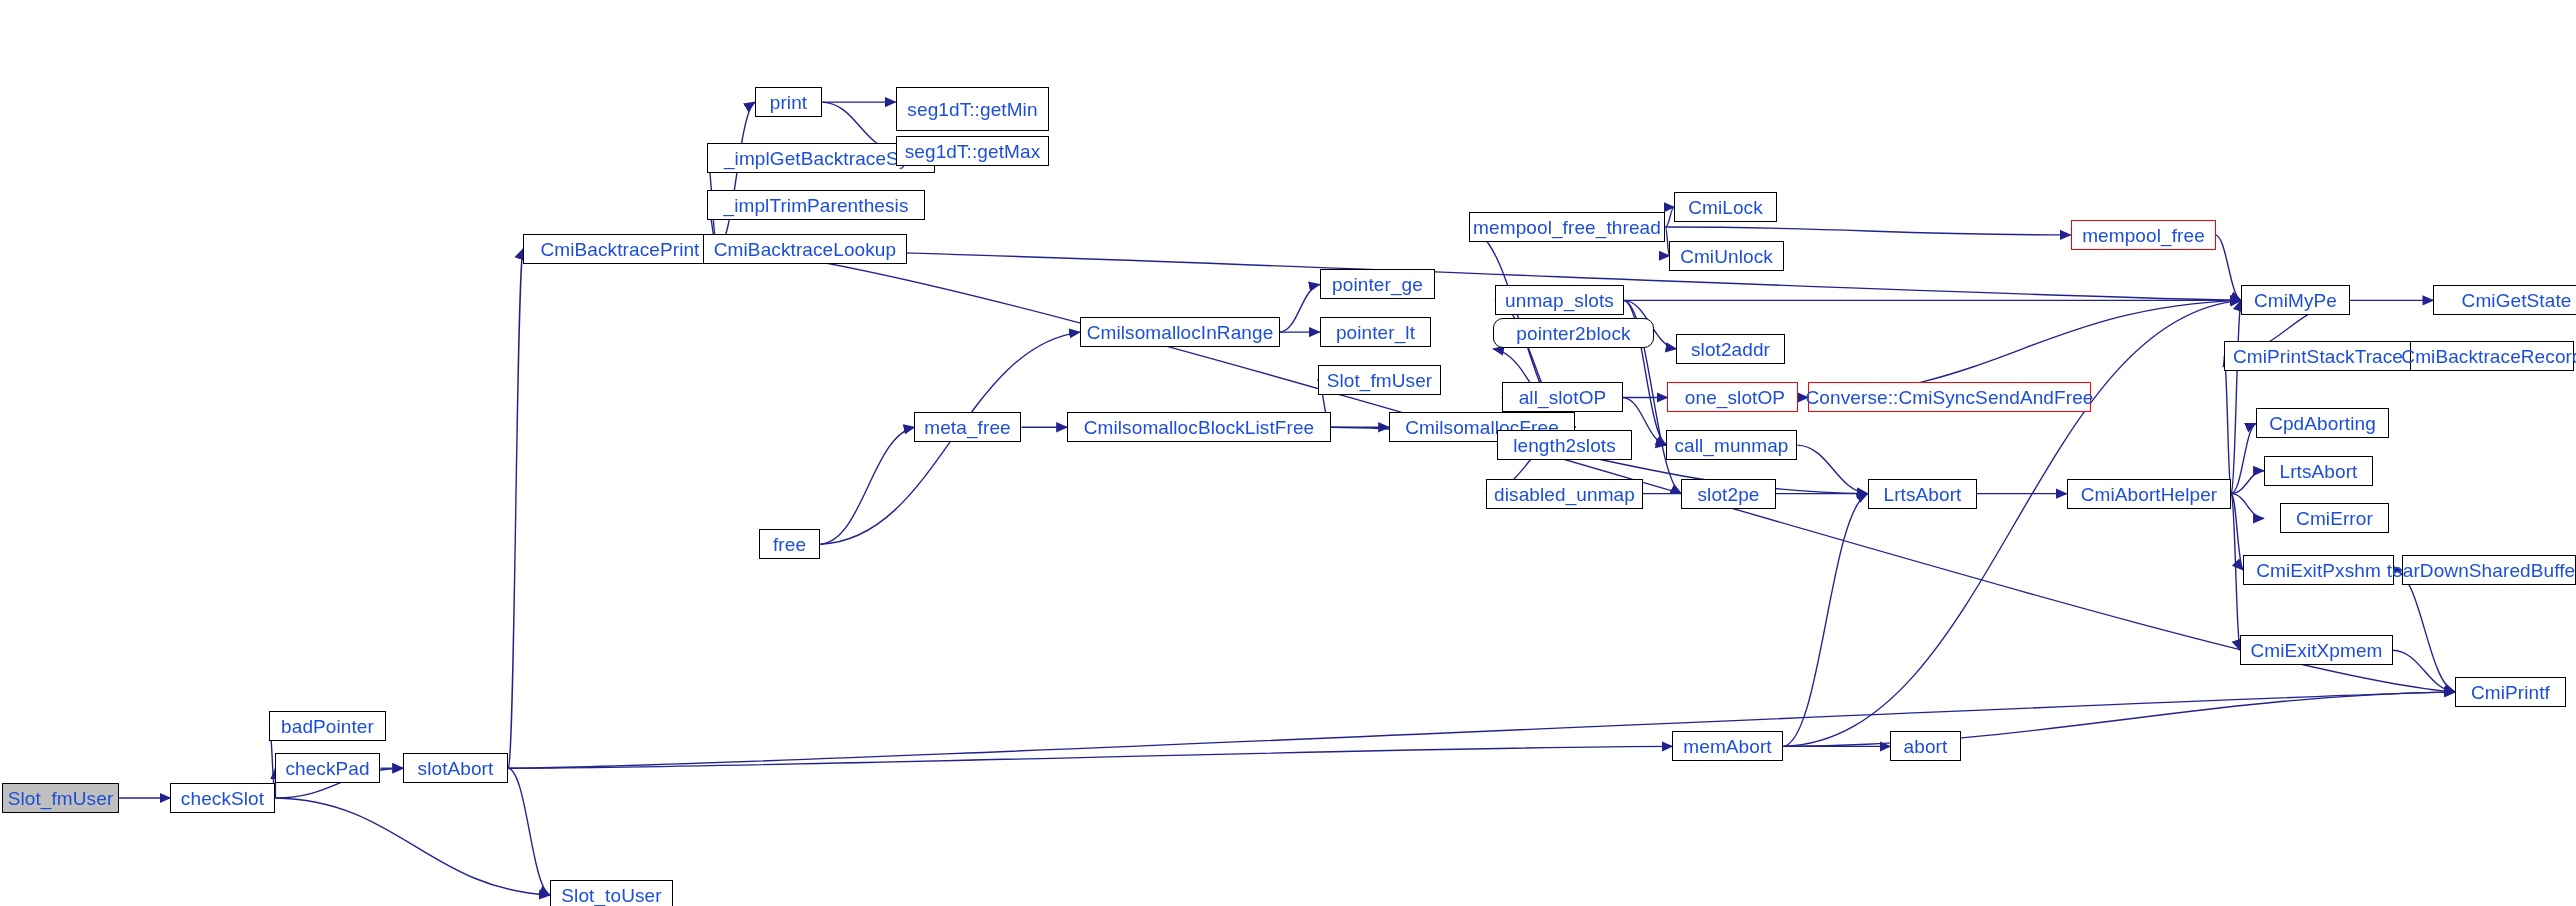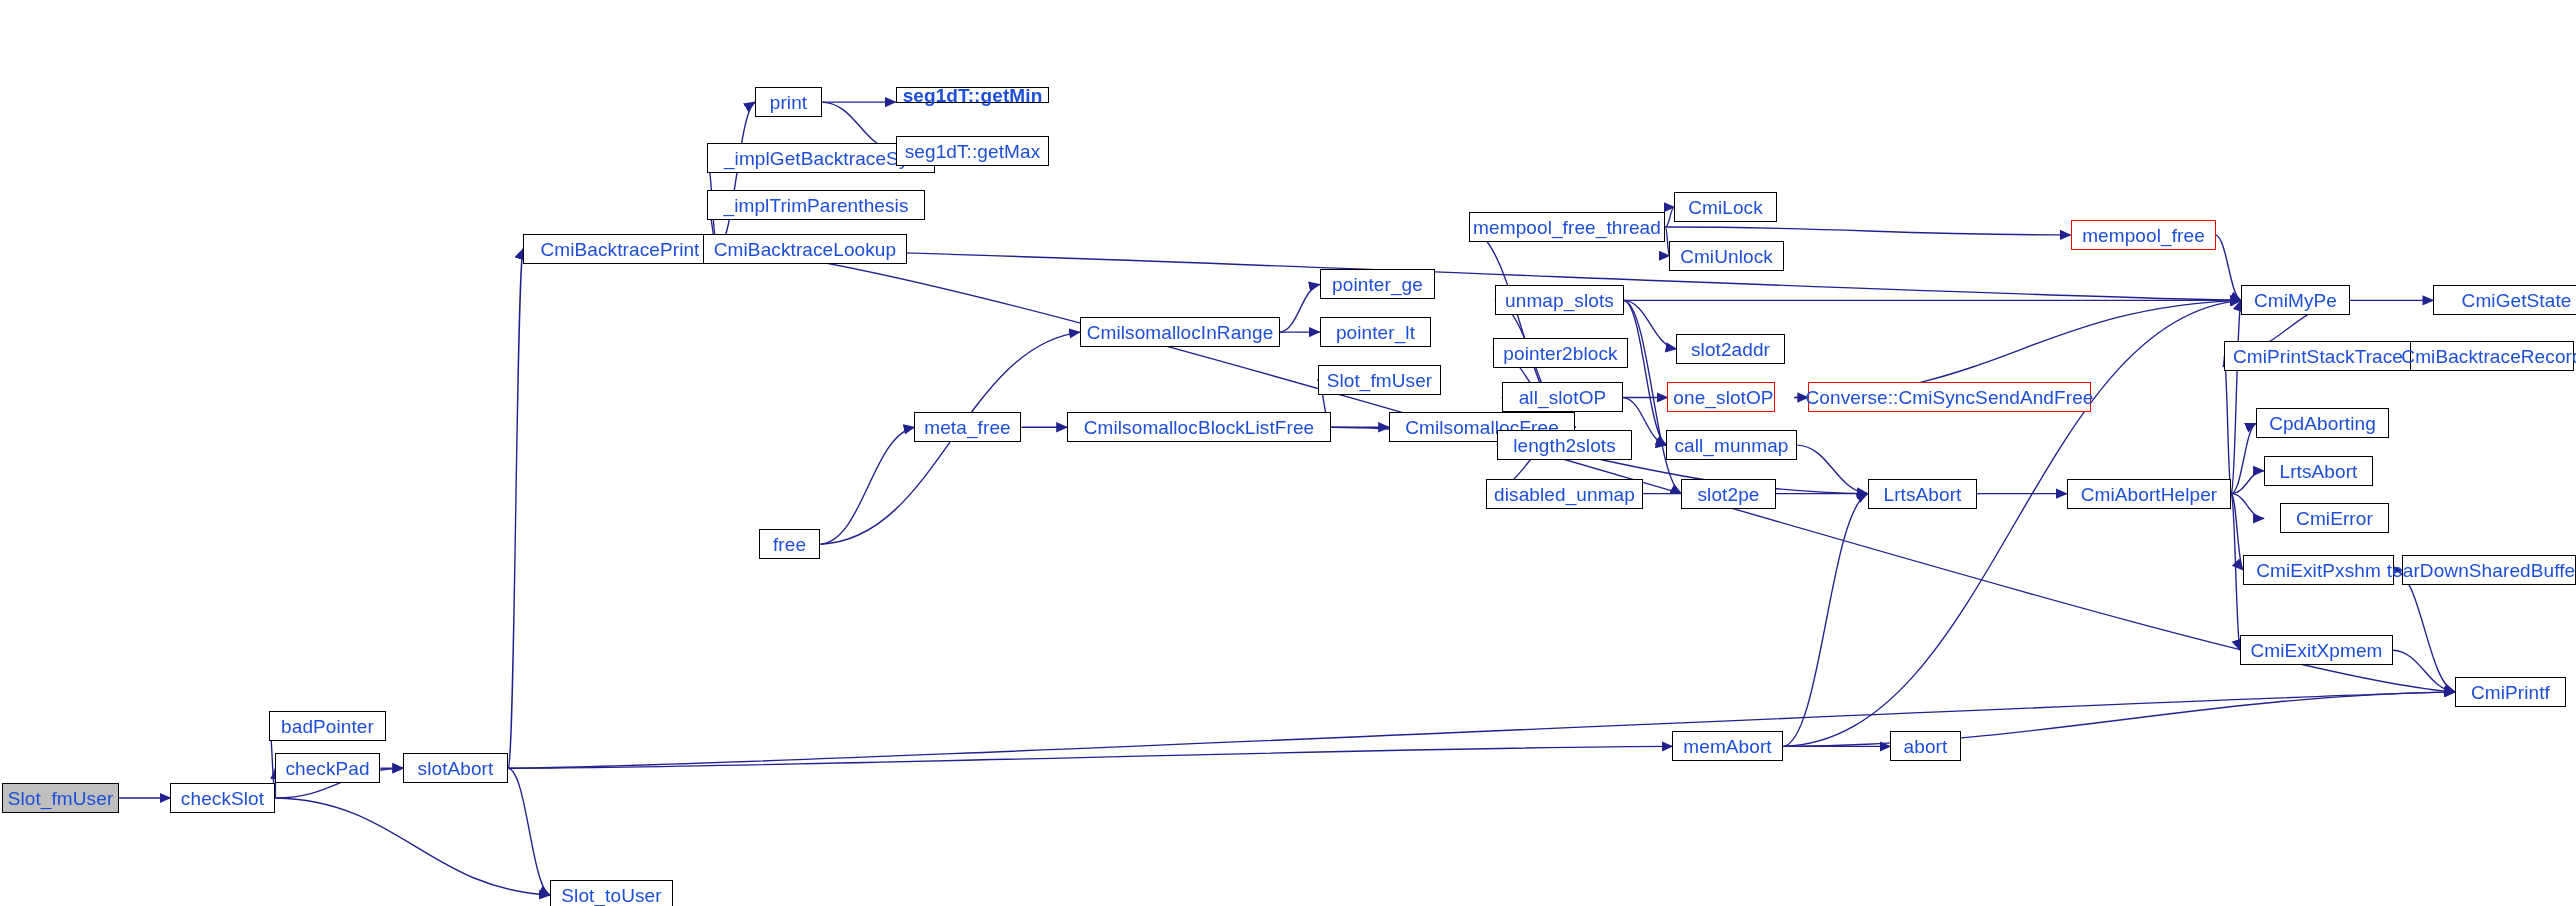--- a/index.html
+++ b/index.html
@@ -94,40 +94,40 @@
       <div class="node" style="left: 170px; top: 783px; width: 105px; height: 30px;">checkSlot</div>
       <div class="node" style="left: 269px; top: 711px; width: 117px; height: 30px;">badPointer</div>
       <div class="node" style="left: 275px; top: 753px; width: 105px; height: 30px;">checkPad</div>
       <div class="node" style="left: 403px; top: 753px; width: 105px; height: 30px;">slotAbort</div>
       <div class="node" style="left: 550px; top: 880px; width: 123px; height: 30px;">Slot_toUser</div>
       <div class="node" style="left: 523px; top: 234px; width: 194px; height: 30px;">CmiBacktracePrint</div>
       <div class="node" style="left: 755px; top: 87px; width: 67px; height: 30px;">print</div>
       <div class="node" style="left: 707px; top: 143px; width: 228px; height: 30px;">_implGetBacktraceSys</div>
       <div class="node" style="left: 707px; top: 190px; width: 218px; height: 30px;">_implTrimParenthesis</div>
       <div class="node" style="left: 703px; top: 234px; width: 204px; height: 30px;">CmiBacktraceLookup</div>
-      <div class="node" style="left: 896px; top: 87px; width: 153px; height: 16px; font-weight: bold;">seg1dT::getMin</div>
+      <div class="node" style="left: 896px; top: 87px; width: 153px; height: 44px;">seg1dT::getMin</div>
       <div class="node" style="left: 896px; top: 136px; width: 153px; height: 30px;">seg1dT::getMax</div>
       <div class="node" style="left: 1080px; top: 317px; width: 200px; height: 30px;">CmilsomallocInRange</div>
       <div class="node" style="left: 1320px; top: 269px; width: 115px; height: 30px;">pointer_ge</div>
       <div class="node" style="left: 1320px; top: 317px; width: 111px; height: 30px;">pointer_lt</div>
       <div class="node" style="left: 1318px; top: 365px; width: 123px; height: 30px;">Slot_fmUser</div>
       <div class="node" style="left: 914px; top: 412px; width: 107px; height: 30px;">meta_free</div>
       <div class="node" style="left: 1067px; top: 412px; width: 264px; height: 30px;">CmilsomallocBlockListFree</div>
       <div class="node" style="left: 1389px; top: 412px; width: 186px; height: 30px;">CmilsomallocFree</div>
       <div class="node" style="left: 759px; top: 529px; width: 61px; height: 30px;">free</div>
       <div class="node" style="left: 1469px; top: 212px; width: 196px; height: 30px;">mempool_free_thread</div>
       <div class="node" style="left: 1495px; top: 285px; width: 129px; height: 30px;">unmap_slots</div>
-      <div class="node" style="left: 1493px; top: 338px; width: 135px; height: 30px;">pointer2block</div>
+      <div class="node" style="left: 1493px; top: 318px; width: 161px; height: 30px; border-radius: 10px;">pointer2block</div>
       <div class="node" style="left: 1502px; top: 382px; width: 121px; height: 30px;">all_slotOP</div>
       <div class="node" style="left: 1497px; top: 430px; width: 135px; height: 30px;">length2slots</div>
       <div class="node" style="left: 1486px; top: 479px; width: 157px; height: 30px;">disabled_unmap</div>
       <div class="node" style="left: 1674px; top: 192px; width: 103px; height: 30px;">CmiLock</div>
       <div class="node" style="left: 1669px; top: 241px; width: 115px; height: 30px;">CmiUnlock</div>
       <div class="node" style="left: 1676px; top: 334px; width: 109px; height: 30px;">slot2addr</div>
-      <div class="node red" style="left: 1667px; top: 382px; width: 108px; height: 30px; padding-left: 12px;">one_slotOP</div>
+      <div class="node red" style="left: 1667px; top: 382px; width: 131px; height: 30px; padding-left: 12px;">one_slotOP</div>
       <div class="node" style="left: 1666px; top: 430px; width: 131px; height: 30px;">call_munmap</div>
       <div class="node" style="left: 1681px; top: 479px; width: 95px; height: 30px;">slot2pe</div>
       <div class="node red" style="left: 1808px; top: 382px; width: 283px; height: 30px;">Converse::CmiSyncSendAndFree</div>
       <div class="node" style="left: 1868px; top: 479px; width: 109px; height: 30px;">LrtsAbort</div>
       <div class="node" style="left: 1672px; top: 731px; width: 111px; height: 30px;">memAbort</div>
       <div class="node" style="left: 1890px; top: 731px; width: 71px; height: 30px;">abort</div>
       <div class="node red" style="left: 2071px; top: 220px; width: 145px; height: 30px;">mempool_free</div>
       <div class="node" style="left: 2067px; top: 479px; width: 164px; height: 30px;">CmiAbortHelper</div>
       <div class="node" style="left: 2241px; top: 285px; width: 109px; height: 30px;">CmiMyPe</div>
       <div class="node" style="left: 2224px; top: 341px; width: 188px; height: 30px;">CmiPrintStackTrace</div>

